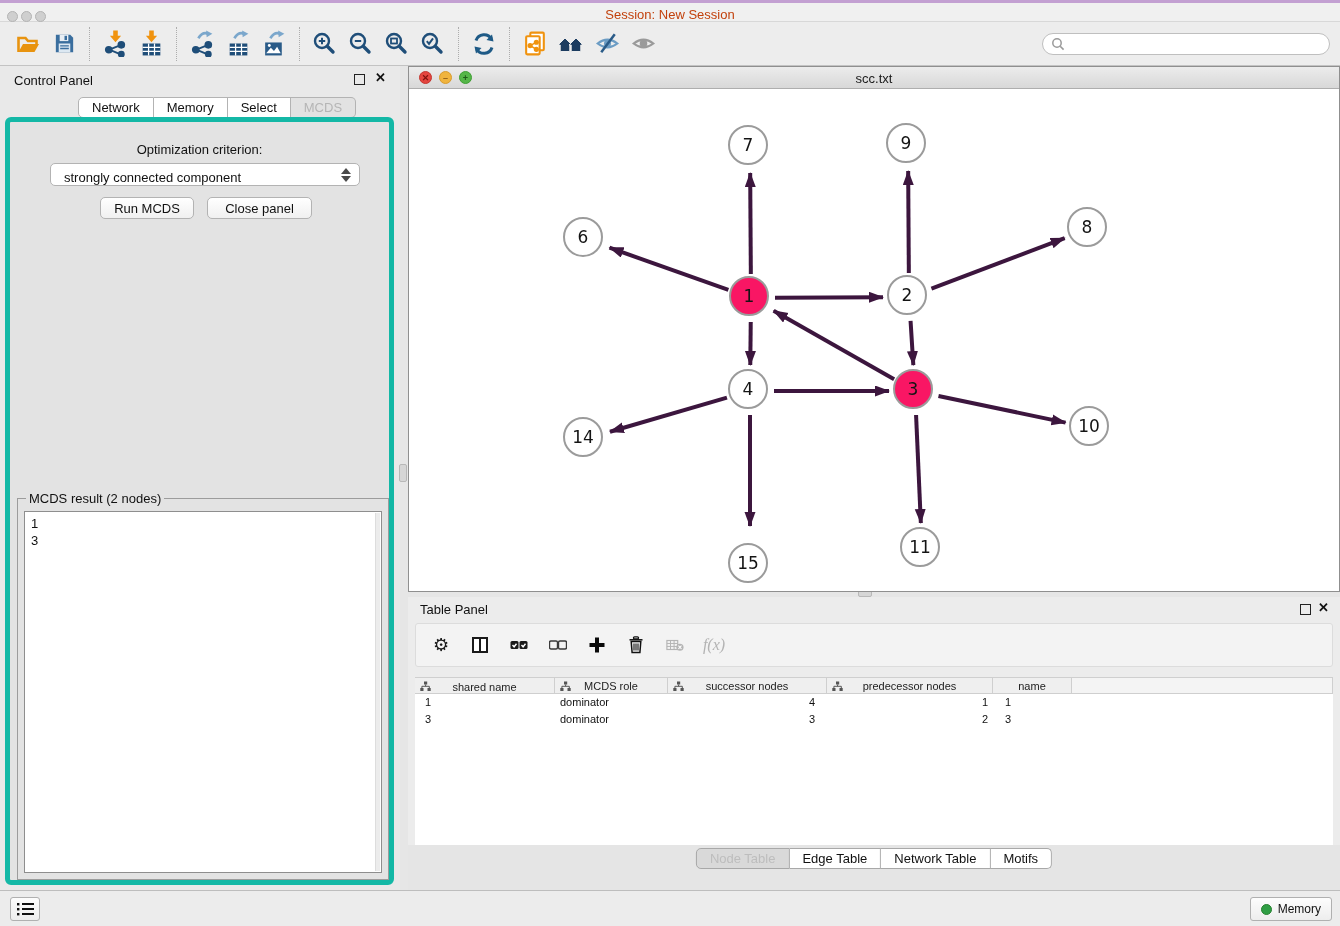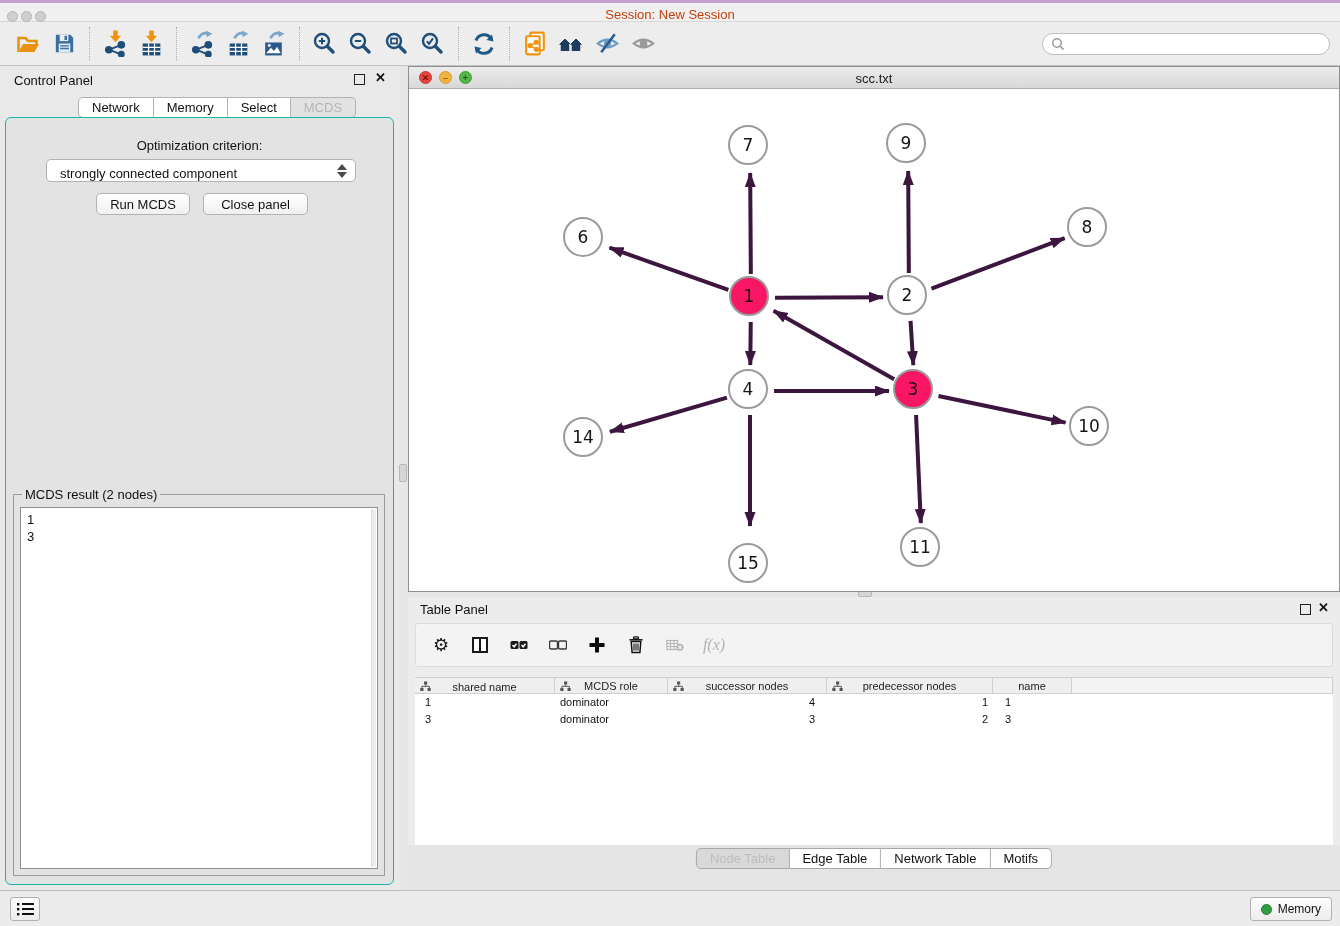--- a/index.html
+++ b/index.html
@@ -28,21 +28,21 @@
   #cp-title { position:absolute; left:14px; top:7px; font-size:13px; color:#111; }
   .float-btn { position:absolute; top:8px; width:11px; height:11px; border:1.5px solid #222; }
   .close-btn { position:absolute; top:5px; font-size:13px; font-weight:bold; color:#111; line-height:14px; }
   #cp-tabs { position:absolute; left:78px; top:31px; display:flex; }
   .seg { height:21px; padding:0 13px; font-size:13px; display:flex; align-items:center;
     background:#fff; border:1px solid #b3b3b3; border-left:none; color:#111; }
   .seg:first-child { border-left:1px solid #b3b3b3; border-radius:5px 0 0 5px; }
   .seg:last-child { border-radius:0 5px 5px 0; }
   .seg.active { background:#e2e2e2; color:#b5b5b5; }
   #cp-body { position:absolute; left:5px; top:51px; width:389px; height:768px;
-    background:#e3e3e3; border:1px solid #14b8a6; border-radius:6px; }
+    background:#e3e3e3; border:5px solid #14b8a6; border-radius:6px; }
   #opt-label { position:absolute; left:0; top:20px; width:100%; text-align:center; font-size:13px; color:#111; }
   #criterion-select { position:absolute; left:40px; top:41px; width:310px; height:23px; background:#fff;
     border:1px solid #b3b3b3; border-radius:5px; font-size:13px; color:#111;
     display:flex; align-items:flex-end; padding-left:13px; }
   .stepper { position:absolute; right:7px; top:3px; width:12px; height:16px; }
   .stepper .up { position:absolute; top:1px; left:1px; width:0; height:0;
     border-left:5px solid transparent; border-right:5px solid transparent; border-bottom:6px solid #4a4a4a; }
   .stepper .dn { position:absolute; bottom:1px; left:1px; width:0; height:0;
     border-left:5px solid transparent; border-right:5px solid transparent; border-top:6px solid #4a4a4a; }
   .mac-btn { position:absolute; height:22px; background:linear-gradient(#ffffff,#f0f0f0);

